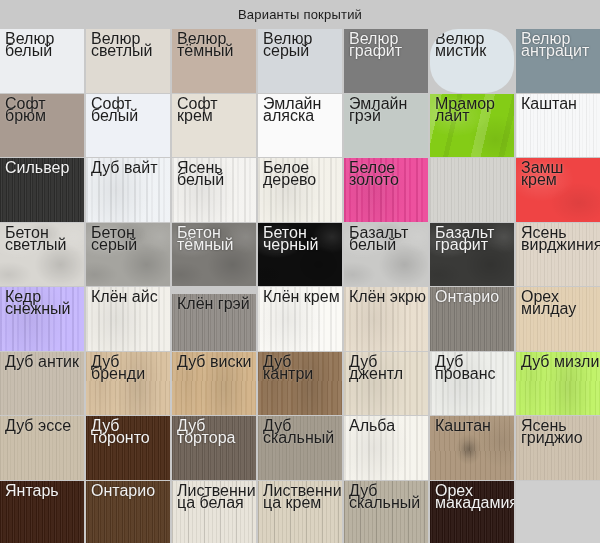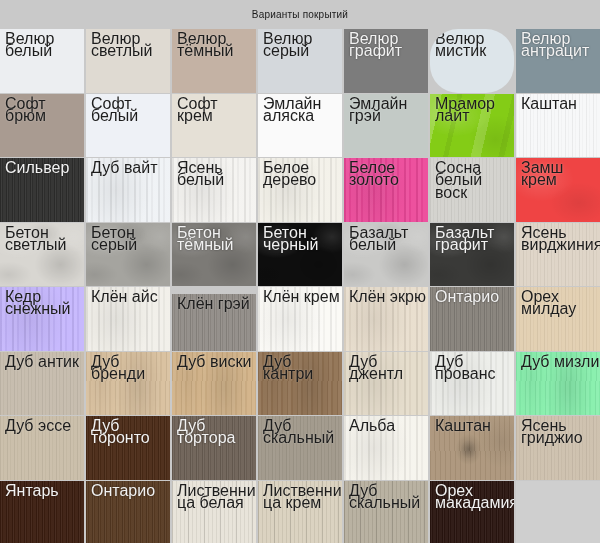--- a/index.html
+++ b/index.html
@@ -6,21 +6,21 @@
   body{
     width:600px;height:543px;
     background:#c9c9c9;
     font-family:"Liberation Sans","DejaVu Sans",sans-serif;
     overflow:hidden;
   }
   #page-title{
     height:29px;
     line-height:29px;
     text-align:center;
-    font-size:10px;
+    font-size:13px;
     color:#1b1b1b;
     letter-spacing:.2px;
   }
   #swatch-grid{
     display:grid;
     grid-template-columns:repeat(7,1fr);
     grid-auto-rows:63.5px;
     column-gap:2px;
     row-gap:1px;
     width:600px;
@@ -203,22 +203,20 @@
     <div class="swatch" style="background-color: rgb(243, 241, 233);">
       <span class="tex t-vgrain-w"></span>
       <span class="lbl">Белое дерево</span>
     </div>
     <div class="swatch" style="background-color: #ec4899;">
       <span class="tex t-vgrain-w"></span>
       <span class="lbl">Белое золото</span>
     </div>
     <div class="swatch" style="background-color: rgb(211, 210, 205);">
       <span class="tex t-vgrain"></span>
-      <span class="lbl">Сосна
-белый воск</span>
     </div>
     <div class="swatch" style="background-color: #ef4444;">
       <span class="tex t-suede"></span>
       <span class="lbl">Замш крем</span>
     </div>
     <div class="swatch" style="background-color: rgb(216, 214, 209);">
       <span class="tex t-concrete"></span>
       <span class="lbl">Бетон
 светлый</span>
     </div>
@@ -302,21 +300,21 @@
     <div class="swatch" style="background-color: rgb(228, 219, 201);">
       <span class="tex t-vgrain-w"></span>
       <span class="lbl">Дуб
 джентл</span>
     </div>
     <div class="swatch" style="background-color: rgb(237, 238, 234);">
       <span class="tex t-vgrain-w"></span>
       <span class="lbl">Дуб
 прованс</span>
     </div>
-    <div class="swatch" style="background-color: #86efac;">
+    <div class="swatch" style="background-color: #bef264;">
       <span class="tex t-oak"></span>
       <span class="lbl">Дуб мизли</span>
     </div>
     <div class="swatch" style="background-color: rgb(201, 189, 168);">
       <span class="tex t-vgrain"></span>
       <span class="lbl">Дуб эссе</span>
     </div>
     <div class="swatch dark" style="background-color: rgb(74, 42, 22);">
       <span class="tex t-vgrain-s"></span>
       <span class="lbl">Дуб

